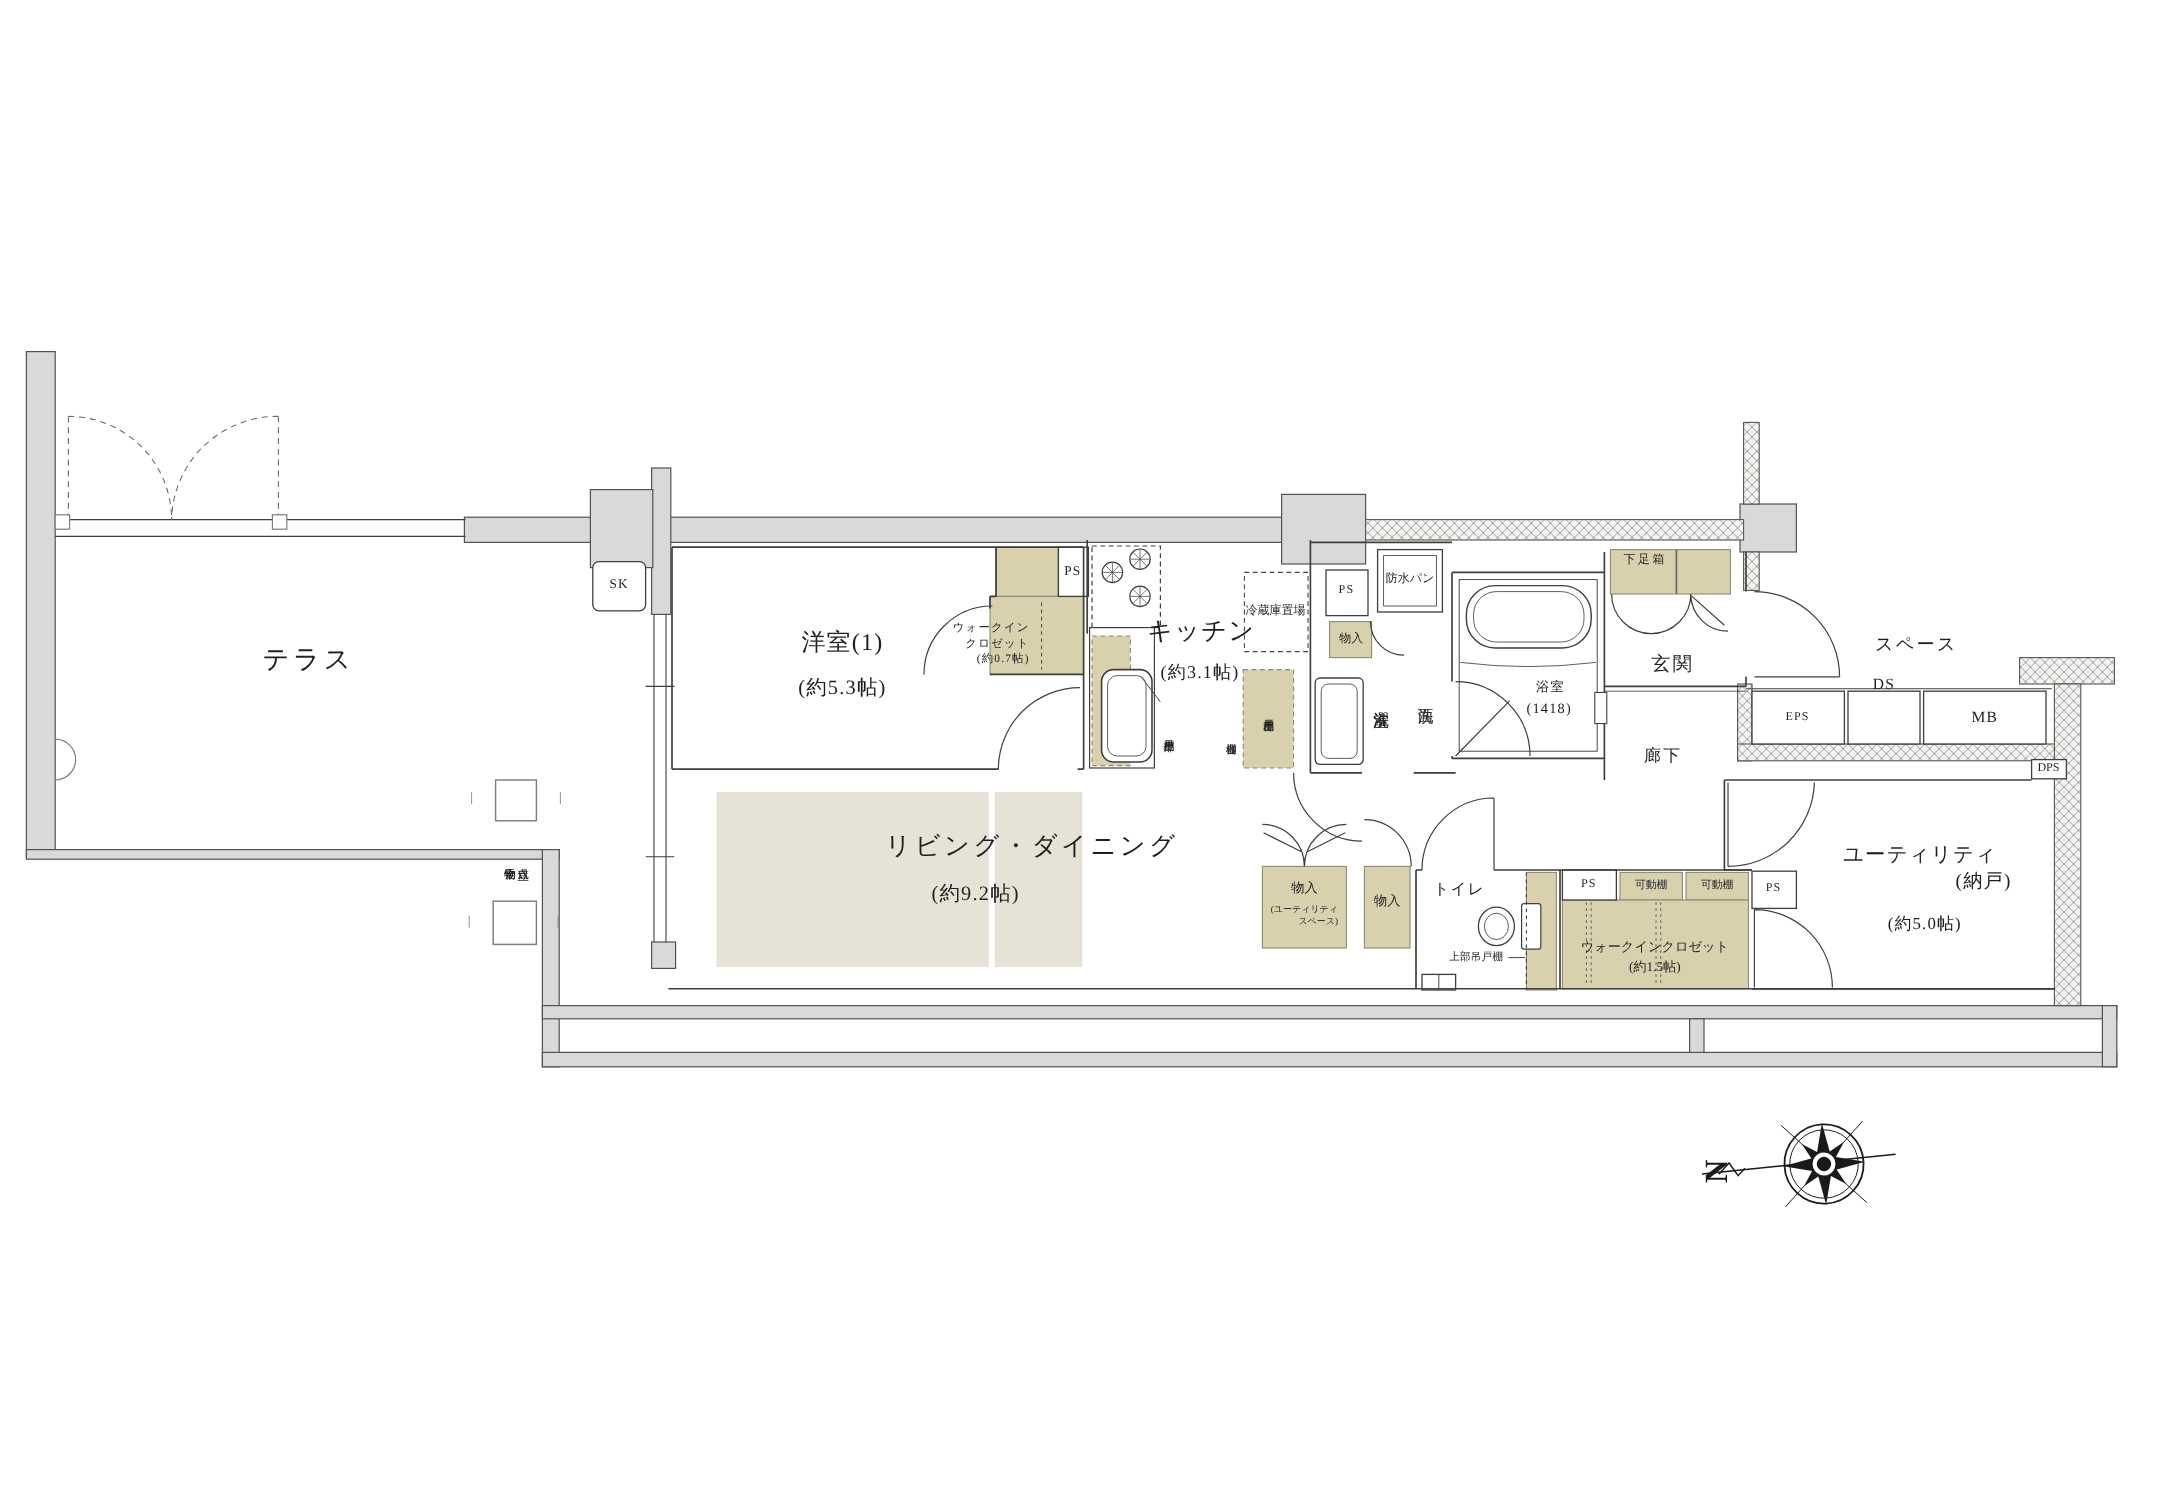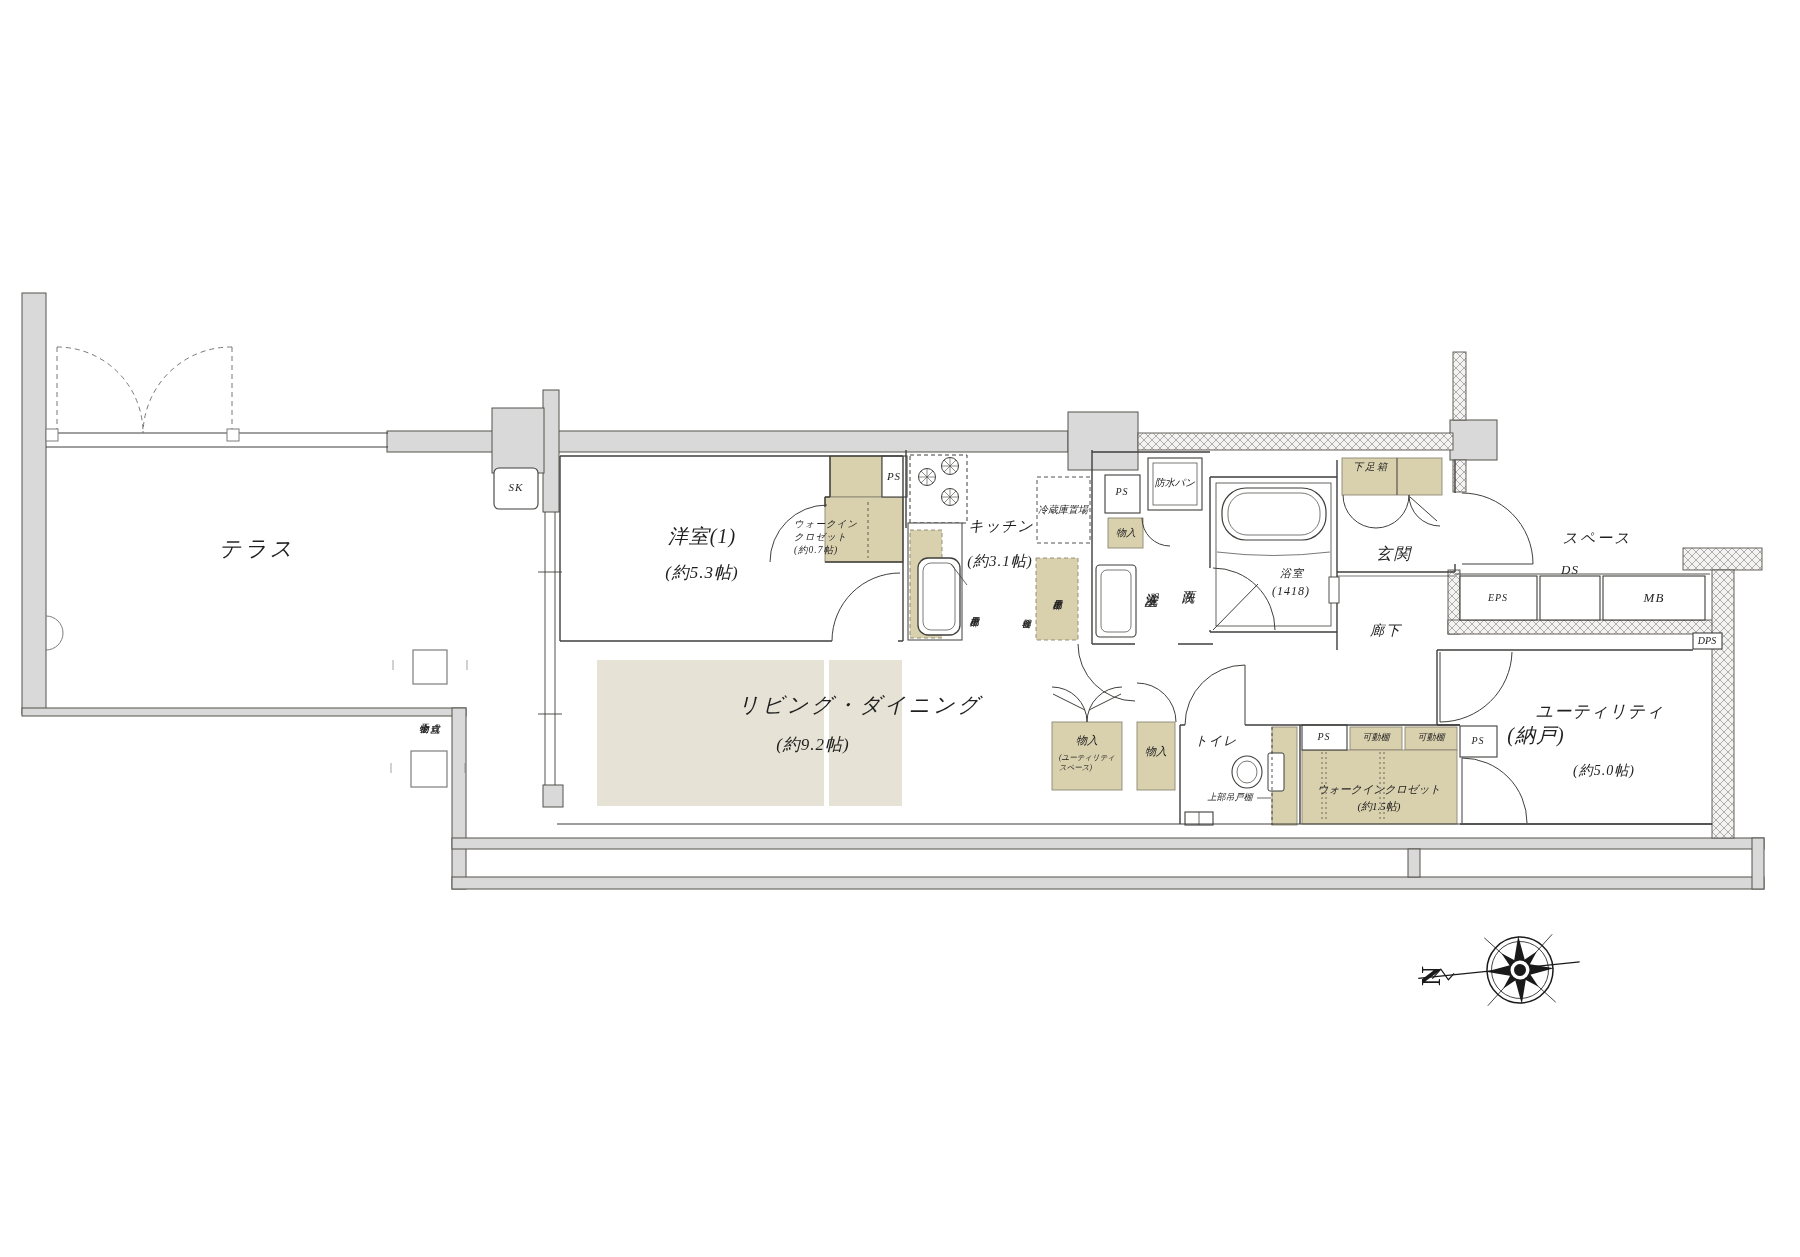--- a/index.html
+++ b/index.html
@@ -1,20 +1,20 @@
 <!DOCTYPE html>
 <html><head>
 <meta charset="utf-8">
 <style>
   html,body{margin:0;padding:0;background:#fff;}
   #stage{position:relative;width:1800px;height:1257px;background:#fff;overflow:hidden;
          font-family:"Liberation Serif","DejaVu Serif",serif;color:#1f1f1f;}
   #plan-svg{position:absolute;left:0;top:0;}
-  .lbl{position:absolute;transform:translate(-50%,-50%);white-space:pre-line;text-align:left;
-       line-height:1.25;letter-spacing:1px;color:#1f1f1f;font-style:italic;}
+  .lbl{position:absolute;transform:translate(-50%,-50%);white-space:pre-line;text-align:right;
+       line-height:1.25;letter-spacing:1px;color:#1f1f1f;}
   .big{letter-spacing:3px;}
   .v{writing-mode:vertical-rl;text-orientation:upright;letter-spacing:0;line-height:1.15;}
   .north{position:absolute;transform:translate(-50%,-50%) rotate(-90deg);font-weight:bold;
          font-size:27px;color:#1a1a1a;}
 </style>
 </head>
 <body>
 
 <div id="stage">
 
@@ -199,40 +199,40 @@
 </svg>
 
 <div class="lbl big" style="left:257px;top:549px;font-size:22px">テラス</div>
 <div class="lbl" style="left:702px;top:536px;font-size:20px">洋室(1)</div>
 <div class="lbl" style="left:702px;top:573px;font-size:17px">(約5.3帖)</div>
 <div class="lbl" style="left:826px;top:537px;font-size:9.5px;line-height:1.35">ウォークイン
 クロゼット
 (約0.7帖)</div>
 <div class="lbl" style="left:894px;top:477px;font-size:11px">PS</div>
 <div class="lbl" style="left:516px;top:488px;font-size:11px">SK</div>
-<div class="lbl" style="left:1001px;top:526px;font-size:15px">キッチン</div>
+<div class="lbl" style="left:1001px;top:526px;font-size:21px">キッチン</div>
 <div class="lbl" style="left:1000px;top:561px;font-size:15px">(約3.1帖)</div>
 <div class="lbl" style="left:1063px;top:510px;font-size:10px;letter-spacing:0">冷蔵庫置場</div>
 <div class="lbl" style="left:1122px;top:492px;font-size:10px">PS</div>
 <div class="lbl" style="left:1126px;top:533px;font-size:10px;letter-spacing:0">物入</div>
 <div class="lbl" style="left:1175px;top:483px;font-size:10px;letter-spacing:0">防水パン</div>
 <div class="lbl v" style="left:1150px;top:583px;font-size:13px">洗濯室</div>
 <div class="lbl v" style="left:1187px;top:580px;font-size:13px">洗面</div>
 <div class="lbl" style="left:1292px;top:574px;font-size:11px">浴室</div>
 <div class="lbl" style="left:1291px;top:591px;font-size:12px">(1418)</div>
 <div class="lbl" style="left:1371px;top:467px;font-size:10px;letter-spacing:2px">下足箱</div>
 <div class="lbl" style="left:1394px;top:554px;font-size:16px;letter-spacing:2px">玄関</div>
 <div class="lbl" style="left:1597px;top:538px;font-size:15px;letter-spacing:2px">スペース</div>
 <div class="lbl" style="left:1498px;top:598px;font-size:10px">EPS</div>
 <div class="lbl" style="left:1570px;top:570px;font-size:13px">DS</div>
 <div class="lbl" style="left:1654px;top:598px;font-size:13px">MB</div>
 <div class="lbl" style="left:1707px;top:641px;font-size:10px;letter-spacing:0">DPS</div>
 <div class="lbl" style="left:1386px;top:631px;font-size:14px;letter-spacing:2px">廊下</div>
 <div class="lbl" style="left:1600px;top:712px;font-size:17px">ユーティリティ</div>
-<div class="lbl" style="left:1536px;top:735px;font-size:20px">(納戸)</div>
+<div class="lbl" style="left:1653px;top:735px;font-size:16px">(納戸)</div>
 <div class="lbl" style="left:1604px;top:771px;font-size:14px">(約5.0帖)</div>
 <div class="lbl big" style="left:860px;top:705px;font-size:21px">リビング・ダイニング</div>
 <div class="lbl" style="left:813px;top:745px;font-size:17px">(約9.2帖)</div>
 <div class="lbl v" style="left:974px;top:610px;font-size:9px">上部吊戸棚</div>
 <div class="lbl v" style="left:1026px;top:612px;font-size:9px">食器棚</div>
 <div class="lbl v" style="left:1057px;top:593px;font-size:9px">上部吊戸棚</div>
 <div class="lbl" style="left:1087px;top:741px;font-size:11px;letter-spacing:0">物入</div>
 <div class="lbl" style="left:1087px;top:763px;font-size:7.5px;letter-spacing:0;line-height:1.3">(ユーティリティ
 スペース)</div>
 <div class="lbl" style="left:1156px;top:752px;font-size:11px;letter-spacing:0">物入</div>

